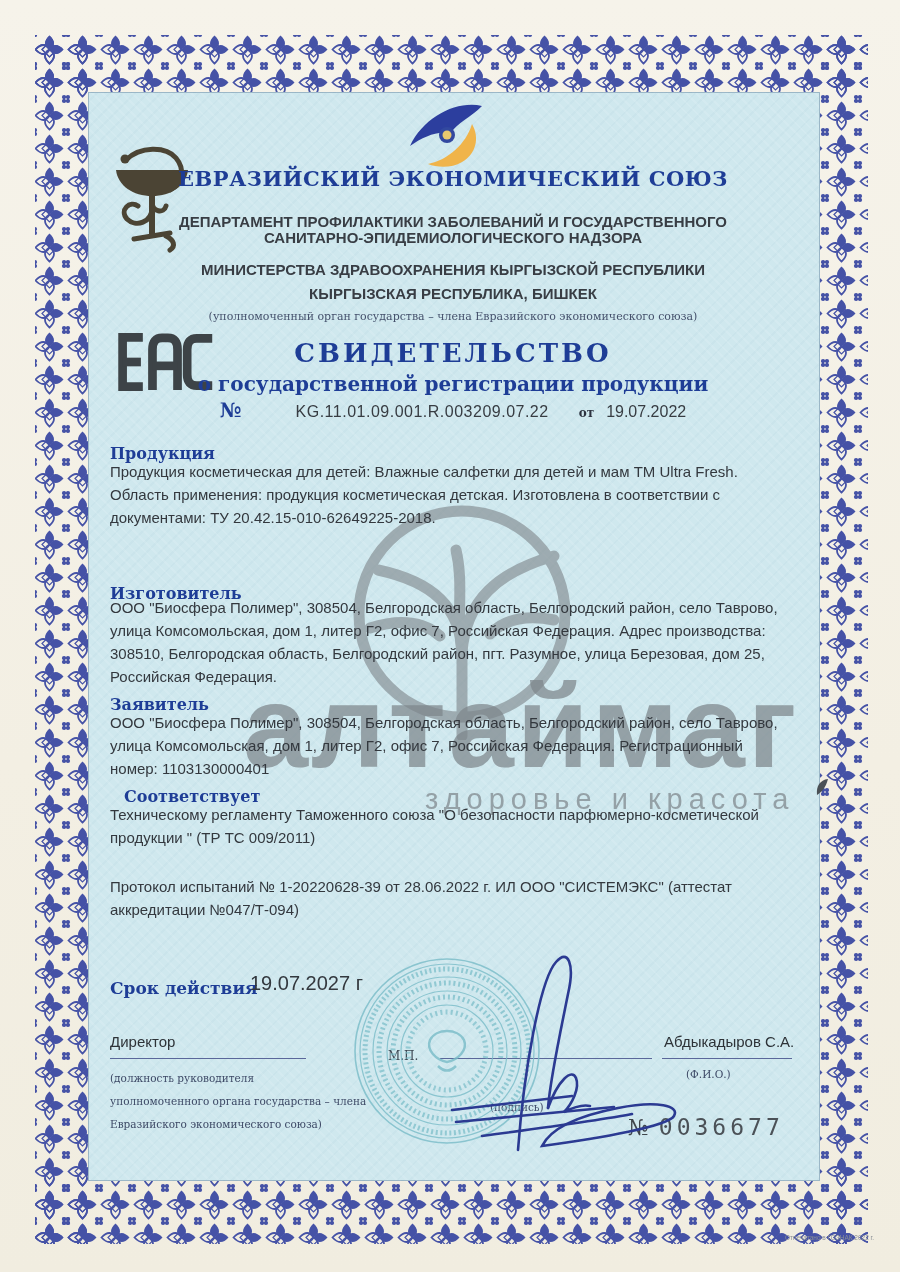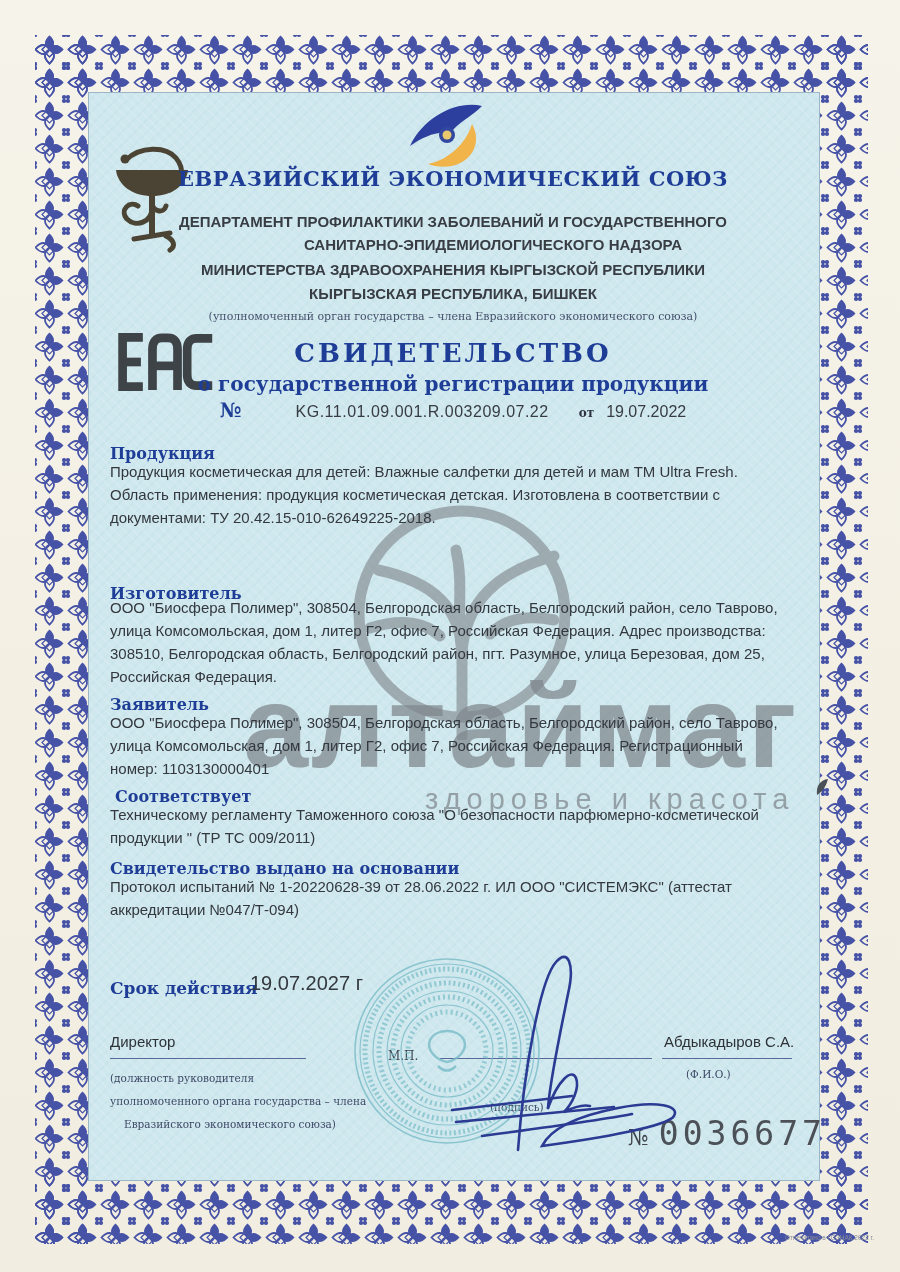--- a/index.html
+++ b/index.html
@@ -31,21 +31,21 @@
   .sec-head{font-size:16px;font-weight:bold;color:#1e3d96;}
   .sec-body{font-size:15px;line-height:23px;color:#33383e;width:682px;}
   .small-cap{font-size:10.5px;color:#3d4966;}
   .line{border-bottom:1.5px solid #5a679a;height:0;}
   .wm{color:rgba(125,133,139,.72);z-index:3;}
   .wm-title{font-size:117px;font-weight:bold;letter-spacing:3px;line-height:1;}
   .wm-sub{font-size:29px;letter-spacing:6px;}
   .serial-row{display:flex;align-items:baseline;gap:10px;}
   .serial-sign{font-size:22px;color:#3e444a;}
   .serial-num{font-family:"DejaVu Sans Mono","Liberation Mono",monospace;
-    font-size:33px;color:#4b5157;letter-spacing:4px;}
+    font-size:23px;color:#4b5157;letter-spacing:4px;}
   .print-note{position:absolute;right:26px;top:1234px;font-size:6.5px;color:#8a8f95;z-index:6;}
   .z3{z-index:3}.z4{z-index:4}.z6{z-index:6}
 </style>
 </head>
 <body>
 
 <div class="paper">
 
   <svg class="border-svg" width="900" height="1272">
     <defs>
@@ -106,21 +106,21 @@
         <path d="M62 92 C70 96 72 102 66 106"></path>
       </g>
       <path d="M12 26 H84 C82 42 67 52 48 52 C29 52 14 42 12 26 Z" fill="#4b4434"></path>
       <rect x="45" y="52" width="6" height="38" fill="#4b4434"></rect>
       <circle cx="21" cy="15" r="4.5" fill="#4b4434"></circle>
     </svg>
 
     <div class="abs center serif blue union-name" style="top:74px;">ЕВРАЗИЙСКИЙ ЭКОНОМИЧЕСКИЙ СОЮЗ</div>
 
     <div class="abs center dept" style="top:118px;">ДЕПАРТАМЕНТ ПРОФИЛАКТИКИ ЗАБОЛЕВАНИЙ И ГОСУДАРСТВЕННОГО</div>
-    <div class="abs center dept" style="top:141px;margin-left:40px;">САНИТАРНО-ЭПИДЕМИОЛОГИЧЕСКОГО НАДЗОРА</div>
+    <div class="abs center dept" style="top:134px;">САНИТАРНО-ЭПИДЕМИОЛОГИЧЕСКОГО НАДЗОРА</div>
     <div class="abs center dept" style="top:166px;">МИНИСТЕРСТВА ЗДРАВООХРАНЕНИЯ КЫРГЫЗСКОЙ РЕСПУБЛИКИ</div>
     <div class="abs center serif auth-note" style="top:218px;">(уполномоченный орган государства – члена Евразийского экономического союза)</div>
 
     <div class="abs center dept" style="top:190px;">КЫРГЫЗСКАЯ РЕСПУБЛИКА, БИШКЕК</div>
 
     <svg class="abs" style="left:24px;top:238px;" width="106" height="64" viewBox="0 0 110 66">
       <g stroke="#3d4347" fill="none" stroke-width="9" stroke-linecap="butt">
         <path d="M32 7.5 H11 V58.5 H32"></path>
         <path d="M11 33 H30"></path>
         <path d="M42 62 V20 Q42 8 52 8 H58 Q68 8 68 20 V62"></path>
@@ -141,24 +141,23 @@
 
     <div class="abs serif sec-head" style="left:22px;top:352px;">Продукция</div>
     <div class="abs sec-body" style="left:22px;top:368px;">Продукция косметическая для детей: Влажные салфетки для детей и мам ТМ Ultra Fresh. Область применения: продукция косметическая детская. Изготовлена в соответствии с документами: ТУ 20.42.15-010-62649225-2018.</div>
 
     <div class="abs serif sec-head" style="left:22px;top:492px;">Изготовитель</div>
     <div class="abs sec-body" style="left:22px;top:504px;">ООО "Биосфера Полимер", 308504, Белгородская область, Белгородский район, село Таврово, улица Комсомольская, дом 1, литер Г2, офис 7, Российская Федерация. Адрес производства: 308510, Белгородская область, Белгородский район, пгт. Разумное, улица Березовая, дом 25, Российская Федерация.</div>
 
     <div class="abs serif sec-head" style="left:22px;top:603px;">Заявитель</div>
     <div class="abs sec-body" style="left:22px;top:619px;">ООО "Биосфера Полимер", 308504, Белгородская область, Белгородский район, село Таврово, улица Комсомольская, дом 1, литер Г2, офис 7, Российская Федерация. Регистрационный номер: 1103130000401</div>
 
-    <div class="abs serif sec-head" style="left:27px;top:695px;">Соответствует</div>
+    <div class="abs serif sec-head" style="left:36px;top:695px;">Соответствует</div>
     <div class="abs sec-body" style="left:22px;top:711px;">Техническому регламенту Таможенного союза "О безопасности парфюмерно-косметической продукции " (ТР ТС 009/2011)</div>
 
-    <div class="abs serif sec-head" style="left:22px;top:767px;">Свидетельство выдано на основании</div>
     <div class="abs sec-body" style="left:22px;top:783px;">Протокол испытаний № 1-20220628-39 от 28.06.2022 г. ИЛ ООО "СИСТЕМЭКС" (аттестат аккредитации №047/Т-094)</div>
 
     <div class="abs serif blue" style="left:22px;top:886px;font-size:17px;font-weight:bold;">Срок действия</div>
     <div class="abs" style="left:162px;top:880px;font-size:20px;color:#33383e;">19.07.2027 г</div>
 
     <svg class="abs z4" style="left:262px;top:862px;" width="194" height="194" viewBox="0 0 194 194" opacity="0.8">
       <g stroke="#79bcc8" fill="none">
         <circle cx="97" cy="97" r="92" stroke-width="1.6"></circle>
         <circle cx="97" cy="97" r="87" stroke-width="1.2"></circle>
         <circle cx="97" cy="97" r="82" stroke-width="5" stroke-dasharray="2 2.6" opacity="0.9"></circle>
@@ -180,21 +179,21 @@
 
     <div class="abs line" style="left:352px;top:966px;width:212px;"></div>
     <div class="abs serif small-cap" style="left:402px;top:976px;margin-top:33px;">(подпись)</div>
 
     <div class="abs" style="left:576px;top:941px;font-size:15px;color:#2d3237;">Абдыкадыров С.А.</div>
     <div class="abs line" style="left:574px;top:966px;width:130px;"></div>
     <div class="abs serif small-cap" style="left:598px;top:976px;">(Ф.И.О.)</div>
 
     <div class="abs serif small-cap" style="left:22px;top:980px;">(должность руководителя</div>
     <div class="abs serif small-cap" style="left:22px;top:1003px;">уполномоченного органа государства – члена</div>
-    <div class="abs serif small-cap" style="left:36px;top:1026px;text-align:center;">Евразийского экономического союза)</div>
+    <div class="abs serif small-cap" style="left:22px;top:1026px;text-align:center;">Евразийского экономического союза)</div>
 
     <svg class="abs z6" style="left:330px;top:858px;" width="290" height="220" viewBox="0 0 290 220">
       <g stroke="#2b3a92" stroke-width="2.6" fill="none" stroke-linecap="round">
         <path d="M100 200 C106 120 122 30 138 12 C150 -2 157 14 150 44 C142 84 132 130 130 158"></path>
         <path d="M130 158 C140 130 154 118 158 128 C162 138 154 154 146 162 C154 158 164 154 172 156"></path>
         <path d="M34 160 L154 146"></path>
         <path d="M38 172 L196 157"></path>
         <path d="M64 186 C124 178 184 170 214 164"></path>
         <path d="M124 196 C184 188 250 176 256 166 C262 156 240 150 200 158 C164 165 134 176 124 196 Z"></path>
       </g>

